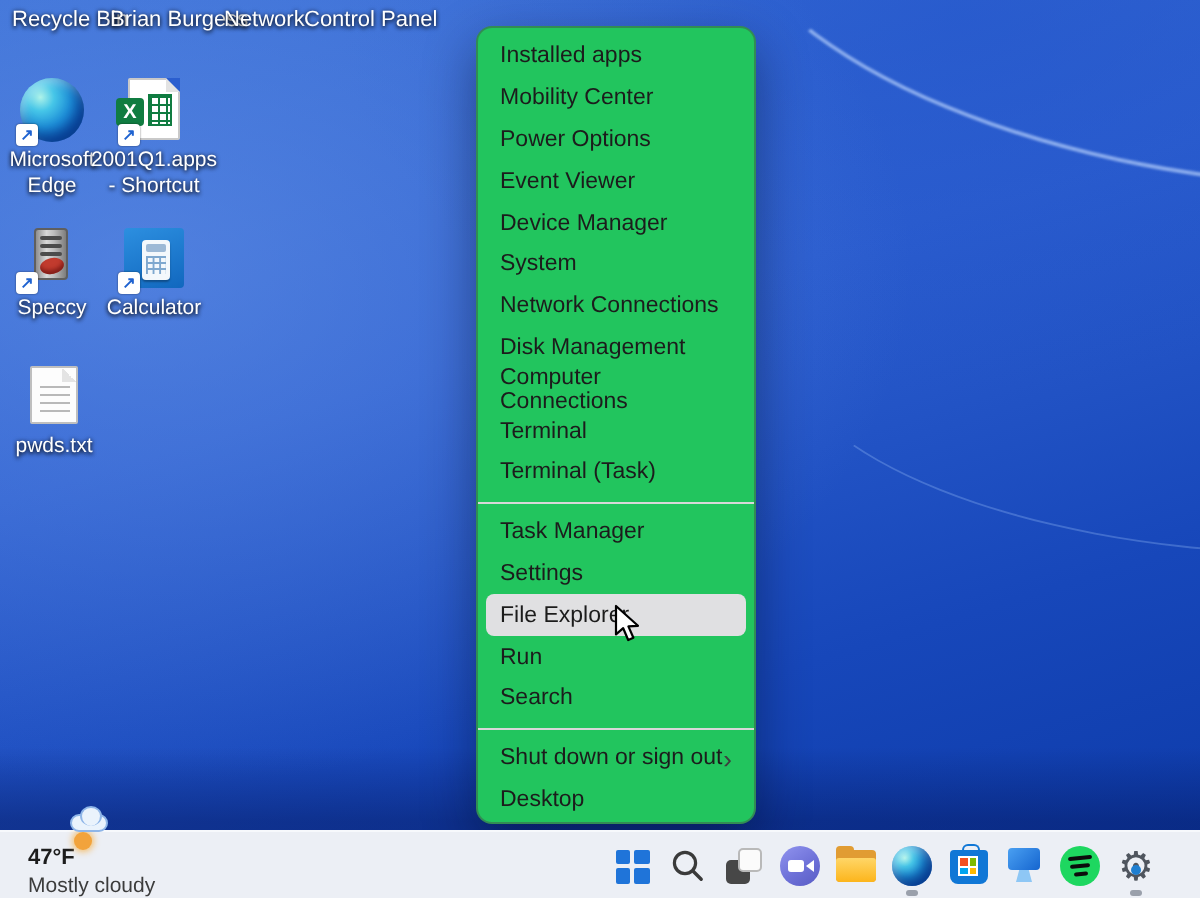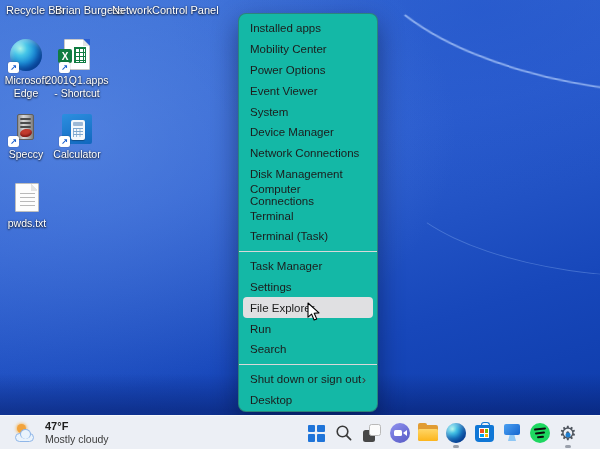--- a/index.html
+++ b/index.html
@@ -74,35 +74,35 @@
 
   .txt-page { position:absolute; left:4px; top:1px; width:24px; height:29px; background:#fdfdfd;
     border:1px solid #bfbfbf; border-radius:1px; }
   .txt-fold2 { position:absolute; right:0; top:0; width:7px; height:7px;
     background:linear-gradient(225deg, transparent 50%, #e4e4e4 50%); }
   .txt-lines { position:absolute; left:4px; top:9px; width:15px; height:14px;
     background:linear-gradient(#b9b9b9 1px, transparent 1px) 0 0/100% 4px; }
 
   
   .menu { position:absolute; left:238px; top:13px; width:140px; height:399px;
-    background:#14b8a6; border:1px solid rgba(70,70,70,.45); border-radius:8px;
+    background:#22c55e; border:1px solid rgba(70,70,70,.45); border-radius:8px;
     box-shadow:0 10px 26px rgba(0,10,40,.45); padding:4px 0; display:flex; flex-direction:column; }
   .mi { height:20.8px; flex:0 0 auto; display:flex; align-items:center; padding:0 11px;
     font-size:11.5px; color:#1c1c1c; cursor:default; }
   .mi.hl { background:#e0e0e2; margin:0 4px; padding:0 7px; border-radius:4px; }
   .mi .sub-arrow { margin-left:auto; font-size:13px; color:#3d3d3d; line-height:1; }
   .msep { height:1px; background:#d8d8d9; margin:4px 0; flex:0 0 auto; }
 
   
   .cursor { position:absolute; left:307px; top:302px; width:13px; height:19px; z-index:50; }
 
   
   .taskbar { position:absolute; left:0; right:0; bottom:0; height:34px; background:#eceff5;
     border-top:1px solid #f7f9fc; display:flex; align-items:center; }
-  .weather { position:absolute; left:14px; top:0; height:34px; display:flex; align-items:center; gap:7px; }
+  .weather { position:absolute; left:14px; top:0; height:34px; display:flex; align-items:center; gap:7px;flex-direction:column; }
   .w-icon { position:relative; width:24px; height:18px; }
   .w-sun { position:absolute; left:3px; top:0; width:9px; height:9px; border-radius:50%;
     background:#f2a33c; box-shadow:0 0 3px 1px rgba(246,180,80,.8); }
   .w-cloud { position:absolute; left:1px; bottom:0; width:19px; height:9px; background:#eaf3fc;
     border:1px solid #8fb6e8; border-radius:6px; }
   .w-cloud::before { content:""; position:absolute; left:4px; top:-5px; width:9px; height:9px;
     background:#eaf3fc; border:1px solid #8fb6e8; border-radius:50%; border-bottom:none; }
   .w-text { display:flex; flex-direction:column; justify-content:center; line-height:1.25; }
   .w-temp { font-size:11px; color:#1d1d1d; font-weight:700; }
   .w-cond { font-size:10.5px; color:#3c3c3c; }
@@ -228,22 +228,22 @@
       </div>
     </div>
     <span class="lbl">pwds.txt</span>
   </div>
 
   <div class="menu">
     <div class="mi">Installed apps</div>
     <div class="mi">Mobility Center</div>
     <div class="mi">Power Options</div>
     <div class="mi">Event Viewer</div>
+    <div class="mi">Device Manager</div>
     <div class="mi">System</div>
-    <div class="mi">Device Manager</div>
     <div class="mi">Network Connections</div>
     <div class="mi">Disk Management</div>
     <div class="mi">Computer Connections</div>
     <div class="mi">Terminal</div>
     <div class="mi">Terminal (Task)</div>
     <div class="msep"></div>
     <div class="mi">Task Manager</div>
     <div class="mi">Settings</div>
     <div class="mi hl">File Explorer</div>
     <div class="mi">Run</div>

